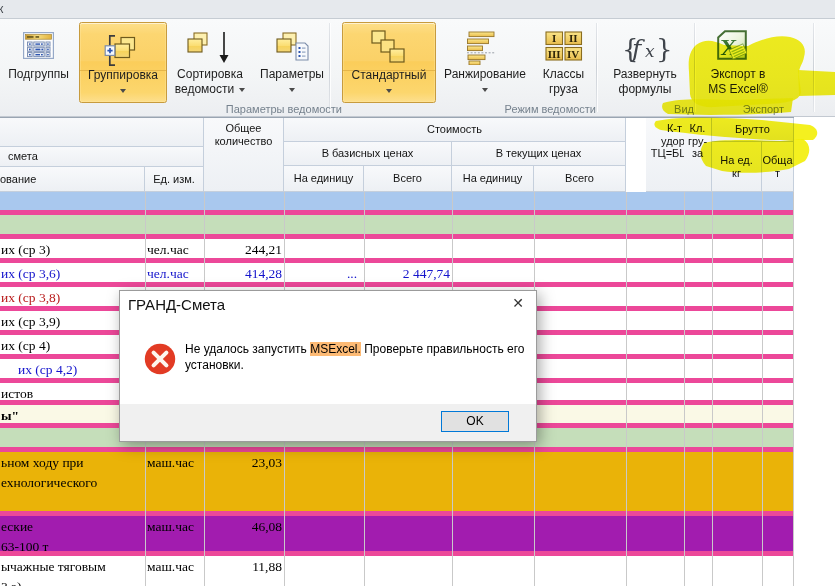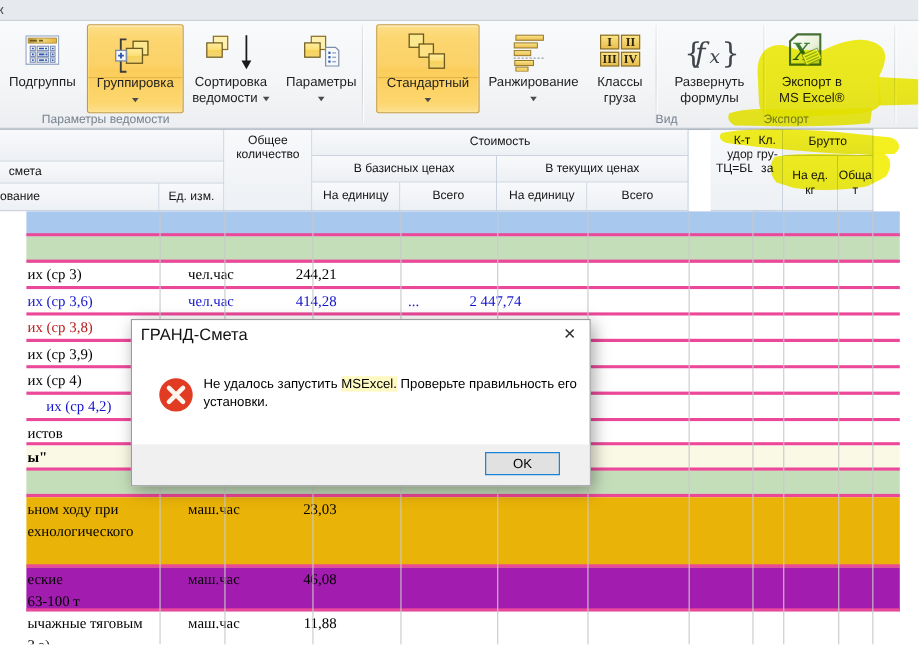--- a/index.html
+++ b/index.html
@@ -6,49 +6,49 @@
   body{width:835px;height:586px;overflow:hidden;position:relative;background:#fff;
        font-family:"Liberation Sans",sans-serif;}
   .abs{position:absolute;}
   
   #tabstrip{left:0;top:0;width:835px;height:18px;background:#e6e9ed;border-bottom:1px solid #c6ccd3;}
   #tabstrip .partial{position:absolute;left:-2px;top:2px;font-size:12px;color:#41464c;}
   
   #ribbon{left:0;top:19px;width:835px;height:97px;background:linear-gradient(#f9fafb,#f3f5f6 60%,#eceef1);border-bottom:1px solid #c3c9d1;}
   .rb-divider{position:absolute;top:4px;height:89px;width:1px;background:linear-gradient(#e3e6ea,#cdd2d8 50%,#e3e6ea);}
   .rb-divider:after{content:"";position:absolute;left:1px;top:0;width:1px;height:100%;background:rgba(255,255,255,.85);}
-  .grouplabel{position:absolute;top:84px;height:13px;font-size:11px;color:#76828e;text-align:left;white-space:nowrap;}
+  .grouplabel{position:absolute;top:84px;height:13px;font-size:11px;color:#76828e;text-align:right;white-space:nowrap;}
   .rbtn{position:absolute;top:3px;height:79px;text-align:center;}
   .rbtn .lbl1{position:absolute;left:0;right:0;top:45px;font-size:12px;line-height:14.5px;color:#1e1e1e;white-space:nowrap;}
   .rbtn .lbl2{position:absolute;left:0;right:0;top:59.5px;font-size:12px;line-height:14.5px;color:#1e1e1e;white-space:nowrap;}
   .caret{position:absolute;left:50%;margin-left:-3.5px;width:0;height:0;border-left:3.5px solid transparent;border-right:3.5px solid transparent;border-top:4px solid #4a4a4a;}
   .pressed{background:linear-gradient(#fddf8a 0%,#fcd671 14%,#fbd167 48%,#fbcd5a 49%,#fcd66d 88%,#fddf8d 100%);
            border:1px solid #c79b3e;border-radius:2.5px;box-shadow:inset 0 1px 0 rgba(255,255,255,.55), inset 0 0 0 1px rgba(255,236,170,.35);}
   .pressed .sep{position:absolute;left:0;right:0;top:47px;height:1px;background:#d8a63c;opacity:.65;}
   
   #tabletop{left:0;top:117px;width:794px;height:1px;background:#9aa5b2;}
   .hcell{position:absolute;background:linear-gradient(#f8f9fb,#edf0f4);border-right:1px solid #c5cfdc;border-bottom:1px solid #c5cfdc;
          font-size:11px;color:#141414;box-sizing:border-box;white-space:pre-line;line-height:12.5px;}
   .hc{display:flex;align-items:center;justify-content:center;text-align:center;}
   .htop{display:flex;align-items:flex-start;justify-content:center;text-align:center;padding-top:4px;}
   .hleft{display:flex;align-items:center;justify-content:flex-start;padding-left:8px;}
   #tbody-wrap{left:0;top:192px;width:835px;height:394px;overflow:hidden;}
-  .trow{position:absolute;left:0;width:794px;border-bottom:3px solid #ec4899;box-sizing:border-box;margin-left:24px;}
+  .trow{position:absolute;left:0;width:794px;border-bottom:5px solid #ec4899;box-sizing:border-box;}
   .tcell{position:absolute;font-family:"Liberation Serif",serif;font-size:13.5px;line-height:20px;white-space:nowrap;overflow:visible;}
   .vline{position:absolute;top:192px;width:1px;height:394px;background:#c9c9c9;z-index:2;}
   
   #dialog{left:119px;top:290px;width:416px;height:150px;background:#fff;border:1px solid #9b9b9b;
           box-shadow:3px 4px 14px rgba(0,0,0,.35);z-index:10;}
   #dlg-title{position:absolute;left:8px;top:5px;font-size:15px;color:#111;}
   #dlg-close{position:absolute;right:8px;top:3px;width:20px;height:18px;font-size:14px;color:#333;text-align:center;line-height:18px;font-weight:400;}
   #dlg-footer{position:absolute;left:0;right:0;bottom:0;height:37px;background:#f0f0f0;}
   #dlg-ok{position:absolute;right:27px;bottom:9px;width:68px;height:21px;background:#e1e1e1;border:1px solid #0078d7;
           font-size:12px;color:#000;text-align:center;line-height:19px;box-sizing:border-box;}
   #dlg-msg{position:absolute;left:65px;top:51px;width:340px;font-size:12px;line-height:15.8px;color:#000;}
-  #dlg-word{background:#fef9c3;}
+  #dlg-word{background:#fdba74;}
   #dlg-erricon{position:absolute;left:24px;top:52px;}
   
   #marker{left:0;top:0;width:835px;height:586px;z-index:20;pointer-events:none;mix-blend-mode:multiply;}
 </style>
 </head>
 <body>
 
 <div class="abs" id="tabstrip">
   <span class="partial">к</span>
 </div>
@@ -251,20 +251,21 @@
           </g>
       </g>
     </svg>
     <div class="lbl1">Экспорт в</div>
     <div class="lbl2">MS Excel®</div>
   </div>
 
   <div class="rb-divider" style="left:813px;"></div>
 
   <div class="grouplabel" style="left:38px;width:304px;">Параметры ведомости</div>
+  <div class="grouplabel" style="left:329px;width:267px;">Режим ведомости</div>
   <div class="grouplabel" style="left:596px;width:98px;">Вид</div>
   <div class="grouplabel" style="left:694px;width:90px;">Экспорт</div>
 </div>
 
 <div class="abs" id="tabletop"></div>
 
 <div id="thead">
   <div class="hcell hleft abs" style="left:0;top:118px;width:204px;height:29px;"></div>
   <div class="hcell hleft abs" style="left:0;top:147px;width:204px;height:20px;"><span>смета</span></div>
   <div class="hcell hleft abs" style="left:0;top:167px;width:145px;height:25px;padding-left:0;border-right:1px solid #c5cfdc;"><span>ование</span></div>

